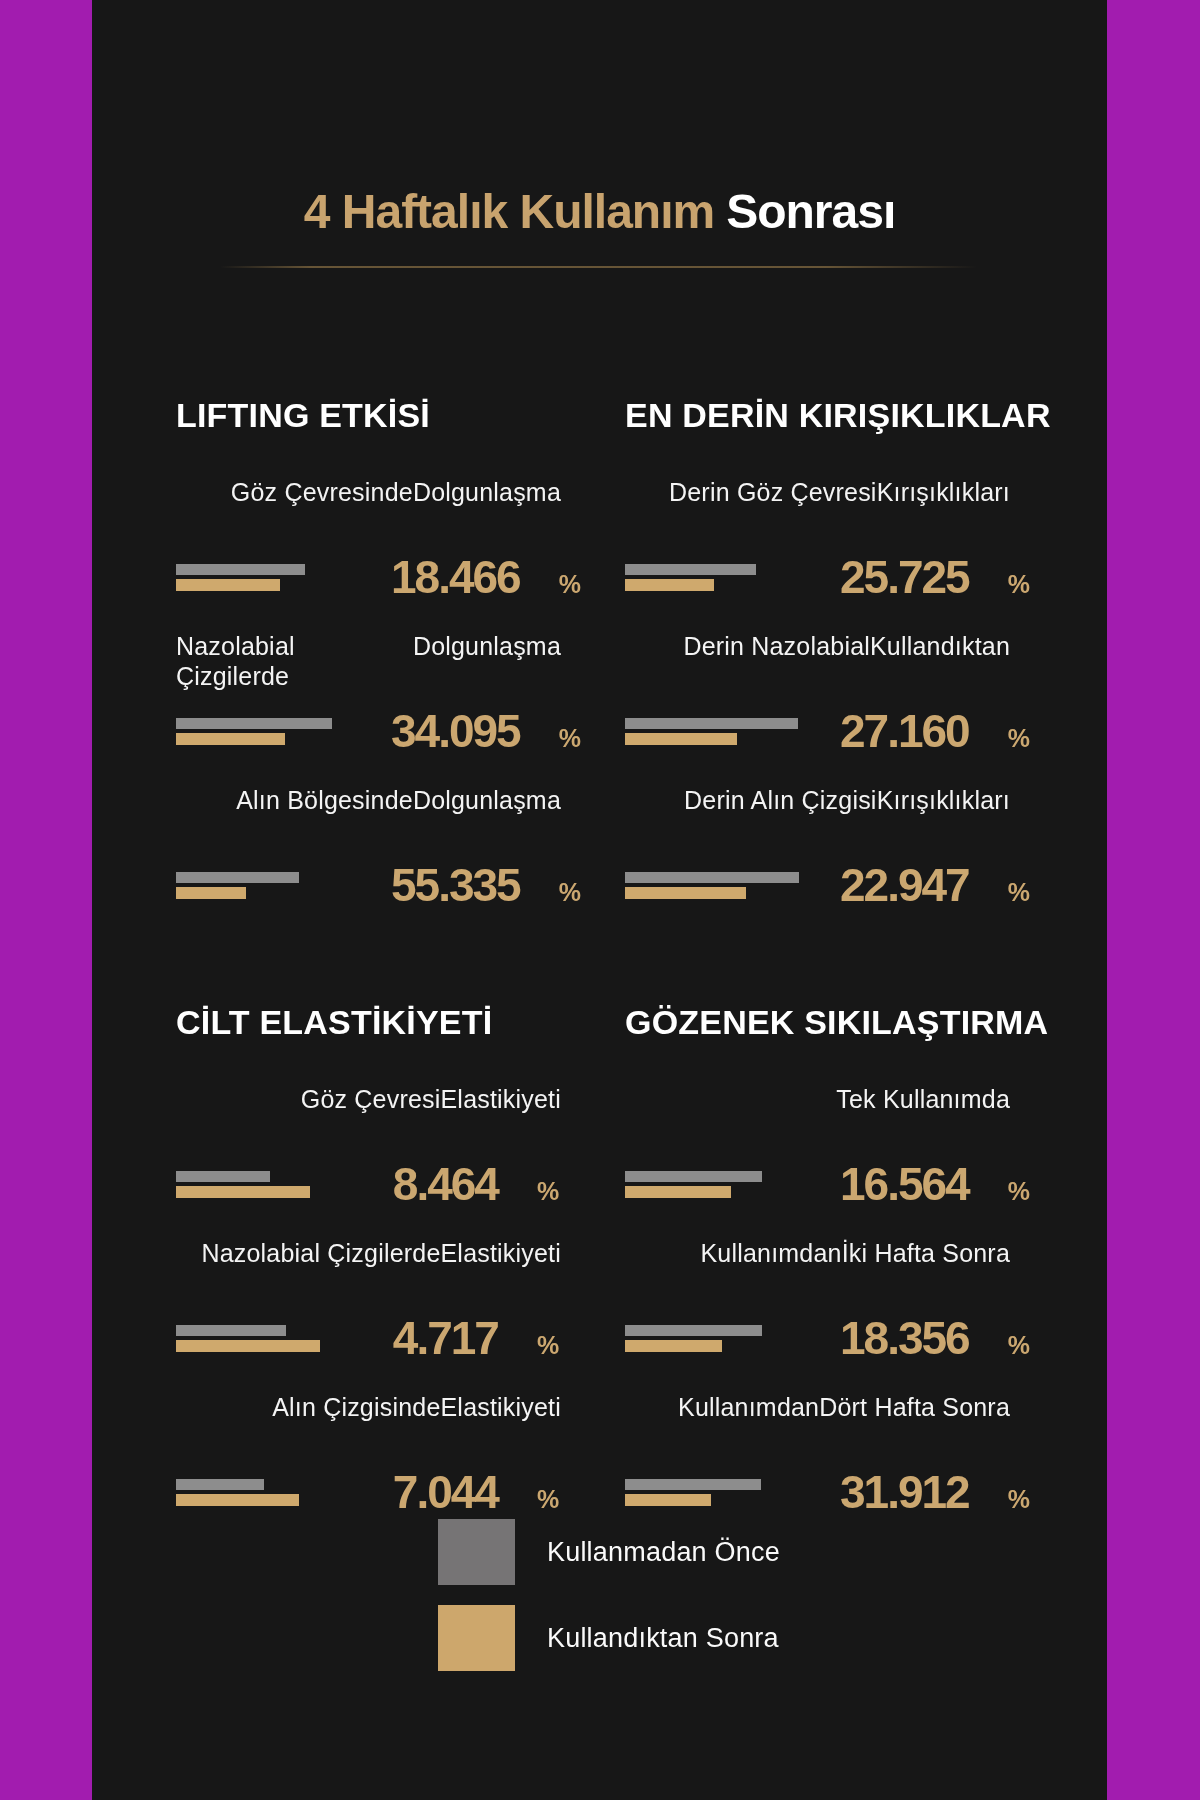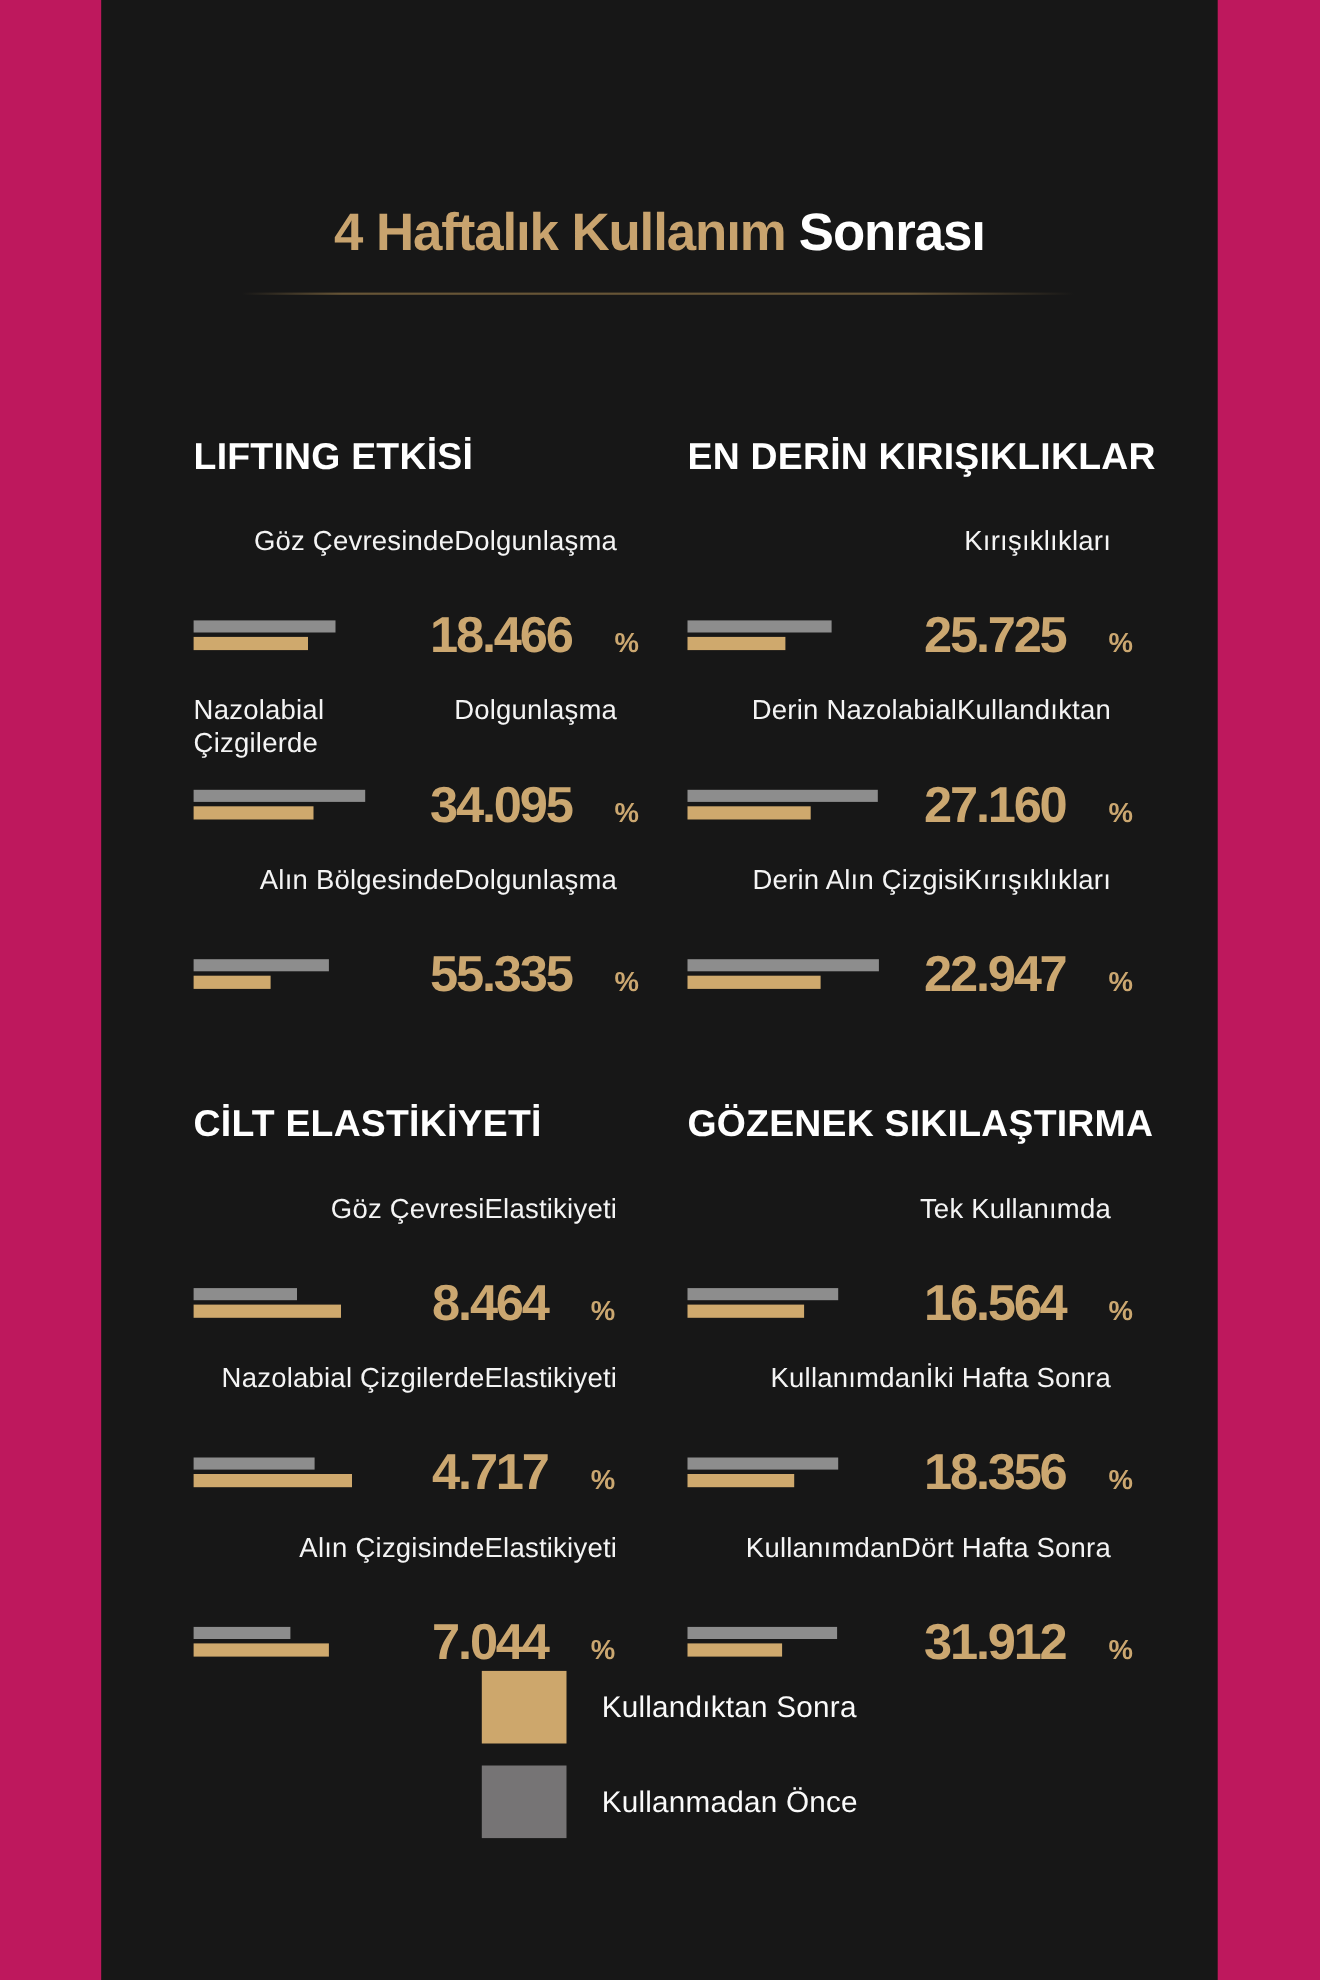--- a/index.html
+++ b/index.html
@@ -1,16 +1,16 @@
 <!DOCTYPE html>
 <html><head>
 <meta charset="utf-8">
 <style>
   html,body{margin:0;padding:0;background:#ffffff;}
-  .page{position:relative;width:1200px;height:1800px;background:#be185d;overflow:hidden;
+  .page{position:relative;width:1200px;height:1800px;background:#a21caf;overflow:hidden;
         font-family:"Liberation Sans", sans-serif;text-decoration:underline;}
   .panel{position:absolute;left:92px;top:0;width:1015px;height:1800px;background:#171717;}
 
   .main-title{position:absolute;left:0;top:188px;width:100%;text-align:center;
               font-size:48px;font-weight:bold;letter-spacing:-1px;line-height:1;white-space:nowrap;}
   .main-title .hl{color:#c8a36e;}
   .main-title .rest{color:#ffffff;margin-left:12px;}
 
   .divider{position:absolute;left:128px;top:266px;width:757px;height:2px;
            background:linear-gradient(90deg, rgba(107,88,56,0) 0%, rgba(107,88,56,0.95) 12%,
@@ -102,20 +102,21 @@
           </div>
         </div>
       </div>
     </section>
 
     <section class="sec" style="left:533px;top:398px;">
       <h2>EN DERİN KIRIŞIKLIKLAR</h2>
 
       <div class="stat">
         <div class="slabel">
+          <span>Derin Göz Çevresi</span>
           <span>Kırışıklıkları</span>
         </div>
         <div class="srow">
           <div class="bars">
             <div class="bar before" style="width: 131px;"></div>
             <div class="bar after" style="width: 89px;"></div>
           </div>
           <div class="val">
             <span class="num">25.725</span>
             <span class="pct">%</span>
@@ -262,24 +263,24 @@
           </div>
           <div class="val">
             <span class="num">31.912</span>
             <span class="pct">%</span>
           </div>
         </div>
       </div>
     </section>
 
     <div class="legend">
+      <div class="lrow">
+        <span class="swatch" style="background: rgb(118, 116, 117);"></span>
+        <span class="llabel">Kullanmadan Önce</span>
+      </div>
       <div class="lrow">
         <span class="swatch" style="background: rgb(205, 167, 108);"></span>
         <span class="llabel">Kullandıktan Sonra</span>
       </div>
-      <div class="lrow">
-        <span class="swatch" style="background: rgb(118, 116, 117);"></span>
-        <span class="llabel">Kullanmadan Önce</span>
-      </div>
     </div>
 
   </div>
 </div>
 
 </body></html>

